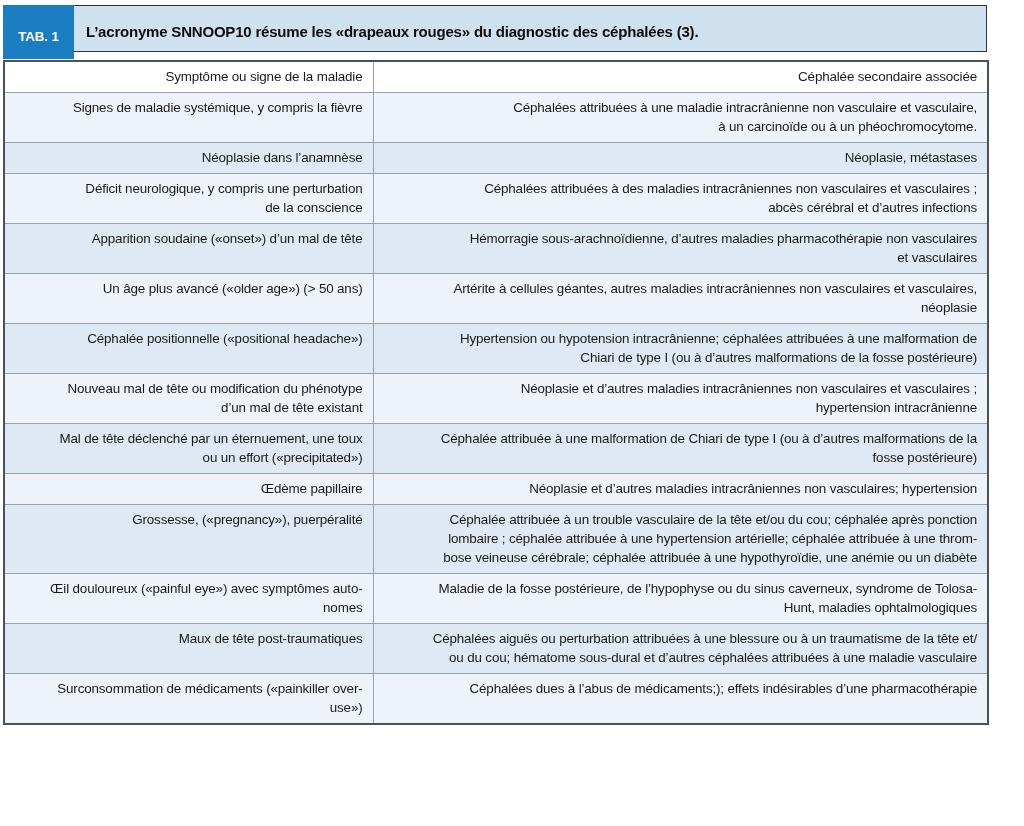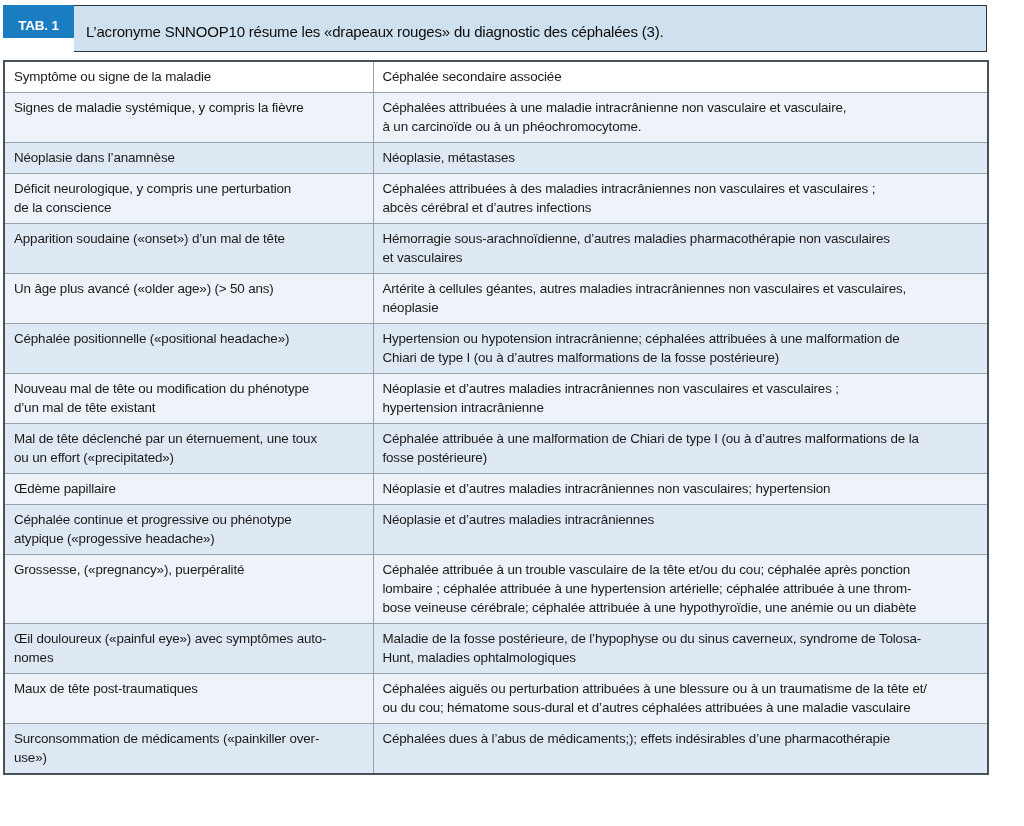--- a/index.html
+++ b/index.html
@@ -22,40 +22,40 @@
   .figure{position:absolute;left:3px;top:1px;width:984px;}
   .titlebar{position:relative;height:51px;}
   .band{
     margin-left:71px;height:47px;margin-top:4px;
     background:var(--band-blue);
     border:1px solid var(--band-border);border-left:none;
     display:flex;align-items:center;
     padding:6px 8px 0 12px;
   }
   .band .title{
-    font-weight:400;font-size:15px;letter-spacing:-0.2px;color:#0d0d0d;
+    font-weight:700;font-size:15px;letter-spacing:-0.2px;color:#0d0d0d;
     white-space:nowrap;
   }
   .tabbox{
-    position:absolute;left:0;top:0;width:71px;height:33px;
+    position:absolute;left:0;top:0;width:71px;height:54px;
     background:var(--tab-blue);color:#ffffff;
     display:flex;align-items:center;justify-content:center;
     font-weight:700;font-size:13.5px;letter-spacing:-0.2px;
     padding-top:8px;
   }
   table.rf{
     margin-top:4px;width:984px;table-layout:fixed;
     border-collapse:collapse;
     border:2px solid var(--border-outer);
   }
   table.rf col.c1{width:369px;}
   table.rf col.c2{width:615px;}
   table.rf th, table.rf td{
     border-bottom:1px solid var(--border-inner);
-    vertical-align:top;text-align:left;
+    vertical-align:top;text-align:right;
     font-weight:400;font-size:13.4px;line-height:19px;letter-spacing:-0.15px;
     padding:5px 10px 6px 9px;
     white-space:pre-line;
     color:var(--text);
   }
   table.rf th:first-child, table.rf td:first-child{
     border-right:1px solid var(--border-inner);
   }
   thead tr{background:#ffffff;}
   tbody tr:nth-child(odd){background:var(--row-light);}
@@ -134,25 +134,20 @@
 ou un effort («precipitated»)</td>
     <td>Céphalée attribuée à une malformation de Chiari de type I (ou à d’autres malformations de la
 fosse postérieure)</td>
   </tr>
 
   <tr>
     <td>Œdème papillaire</td>
     <td>Néoplasie et d’autres maladies intracrâniennes non vasculaires; hypertension</td>
   </tr>
 
-  <tr>
-    <td>Céphalée continue et progressive ou phénotype
-atypique («progessive headache»)</td>
-    <td>Néoplasie et d’autres maladies intracrâniennes</td>
-  </tr>
 
   <tr>
     <td>Grossesse, («pregnancy»), puerpéralité</td>
     <td>Céphalée attribuée à un trouble vasculaire de la tête et/ou du cou; céphalée après ponction
 lombaire ; céphalée attribuée à une hypertension artérielle; céphalée attribuée à une throm-
 bose veineuse cérébrale; céphalée attribuée à une hypothyroïdie, une anémie ou un diabète</td>
   </tr>
 
   <tr>
     <td>Œil douloureux («painful eye») avec symptômes auto-

